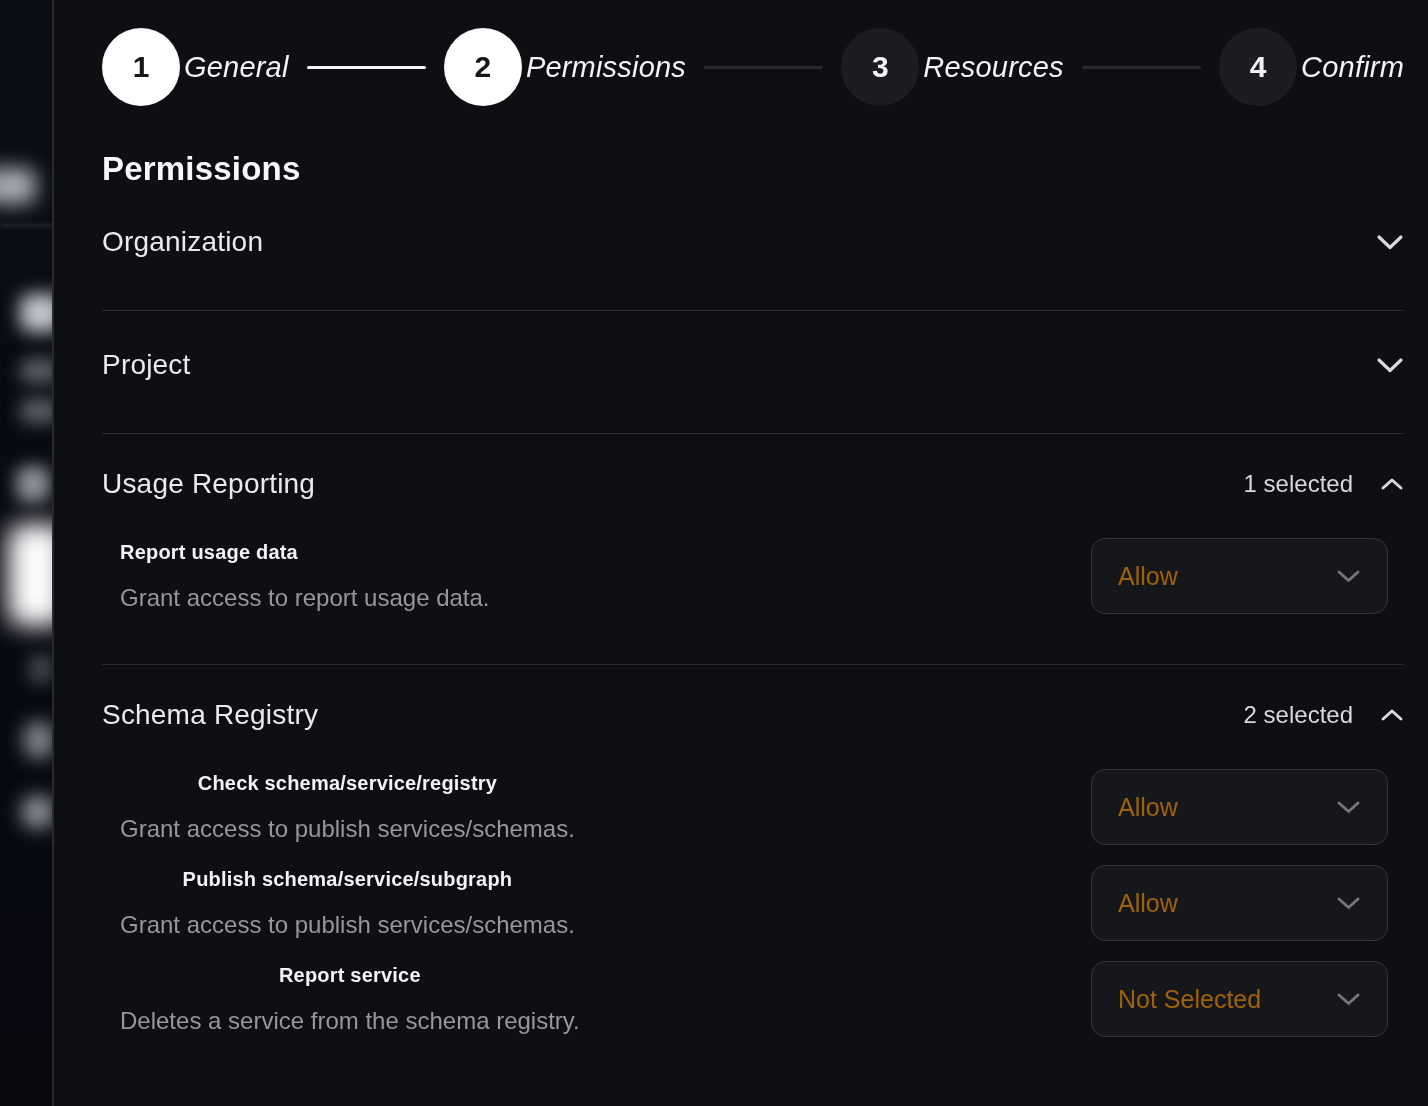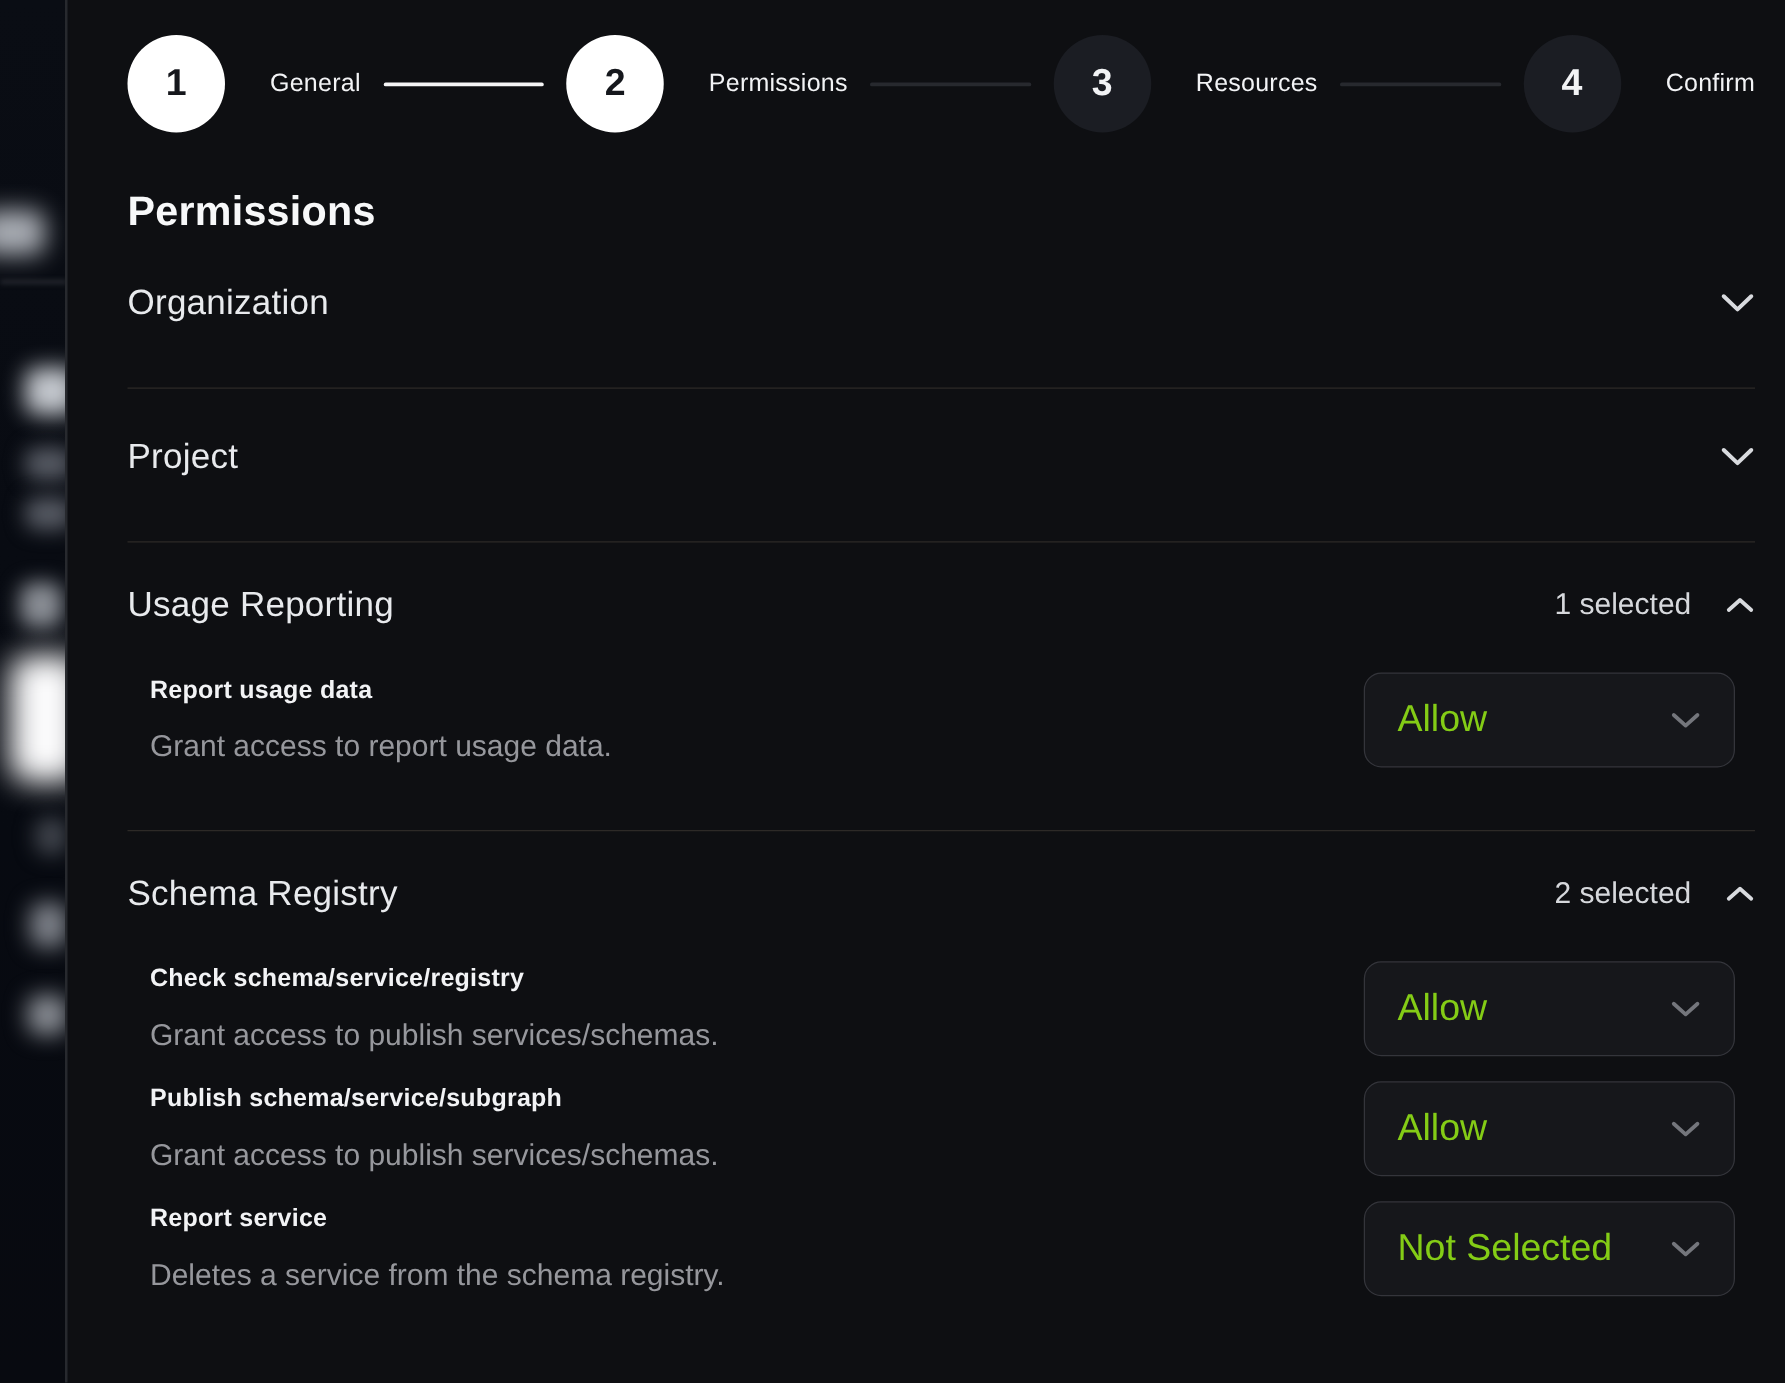--- a/index.html
+++ b/index.html
@@ -41,34 +41,34 @@
   .stepper { display: flex; align-items: center; height: 78px; }
   .step { display: flex; align-items: center; cursor: default; }
   .step-circle {
     width: 78px; height: 78px; border-radius: 50%;
     display: flex; align-items: center; justify-content: center;
     font-size: 30px; font-weight: 700;
     flex: none;
   }
   .step-circle.done, .step-circle.active { background: #ffffff; color: #15171c; }
   .step-circle.upcoming { background: #1b1d23; color: #f2f3f5; }
-  .step-label { margin-left: 36px; font-size: 20px; font-weight: 500; color: #f2f3f5; letter-spacing: .2px; }
+  .step-label { margin-left: 4px; font-size: 29px; font-weight: 500; color: #f2f3f5; letter-spacing: .2px; font-style: italic; }
   .step-connector { flex: 1 1 auto; height: 3px; border-radius: 2px; margin: 0 18px; }
   .step-connector.done { background: #f5f5f6; }
   .step-connector.upcoming { background: #27292e; }
 
   
   .page-title {
     margin-top: 44px;
     font-size: 33px; font-weight: 700; color: #f7f8f9; letter-spacing: .2px;
   }
 
   
   .section { border-bottom: 1px solid #2d2a27; }
-  .section:last-child { border-bottom: none; }
+  .section:last-child { border-bottom: none; text-align: center; }
   .section-header {
     display: flex; align-items: center; justify-content: space-between;
     padding: 34px 0 24px 0;
     min-height: 56px;
     cursor: pointer;
   }
   .section.collapsed .section-header { padding: 38px 0 52px 0; }
   .section-title { font-size: 28px; font-weight: 400; color: #e8eaed; letter-spacing: .2px; }
   .section-right { display: flex; align-items: center; gap: 27px; }
   .selected-count { font-size: 24px; color: #d6d8dc; }
@@ -84,21 +84,21 @@
   .perm-select {
     width: 297px; height: 76px; flex: none;
     margin-right: 16px;
     background: #16171b;
     border: 1px solid #34353b;
     border-radius: 14px;
     display: flex; align-items: center; justify-content: space-between;
     padding: 0 26px;
     cursor: pointer;
   }
-  .perm-select .sel-value { font-size: 30px; color: #84cc16; }
+  .perm-select .sel-value { font-size: 25px; color: #a16207; }
 </style>
 </head>
 <body>
 
 <div class="sidebar-strip">
   <div class="blob blob-pill"></div>
   <div class="blob blob-line"></div>
   <div class="blob blob-heading"></div>
   <div class="blob blob-text1"></div>
   <div class="blob blob-text2"></div>

